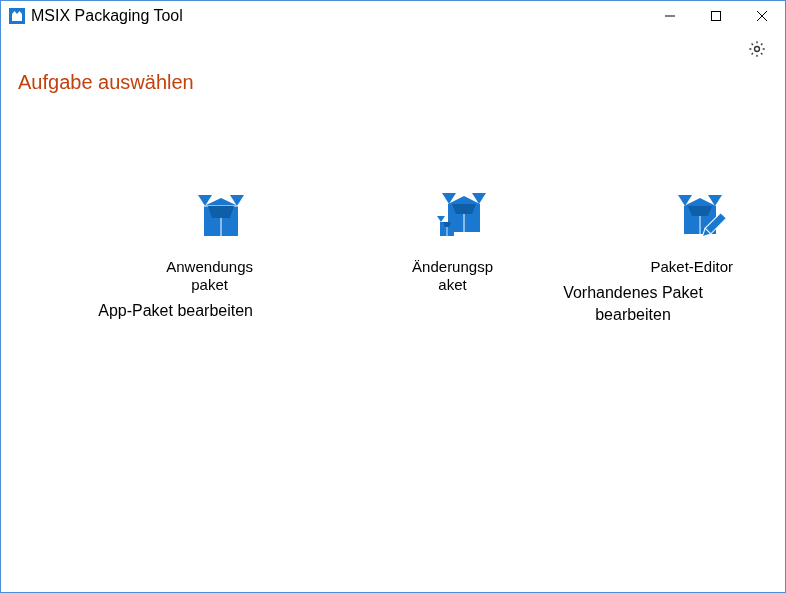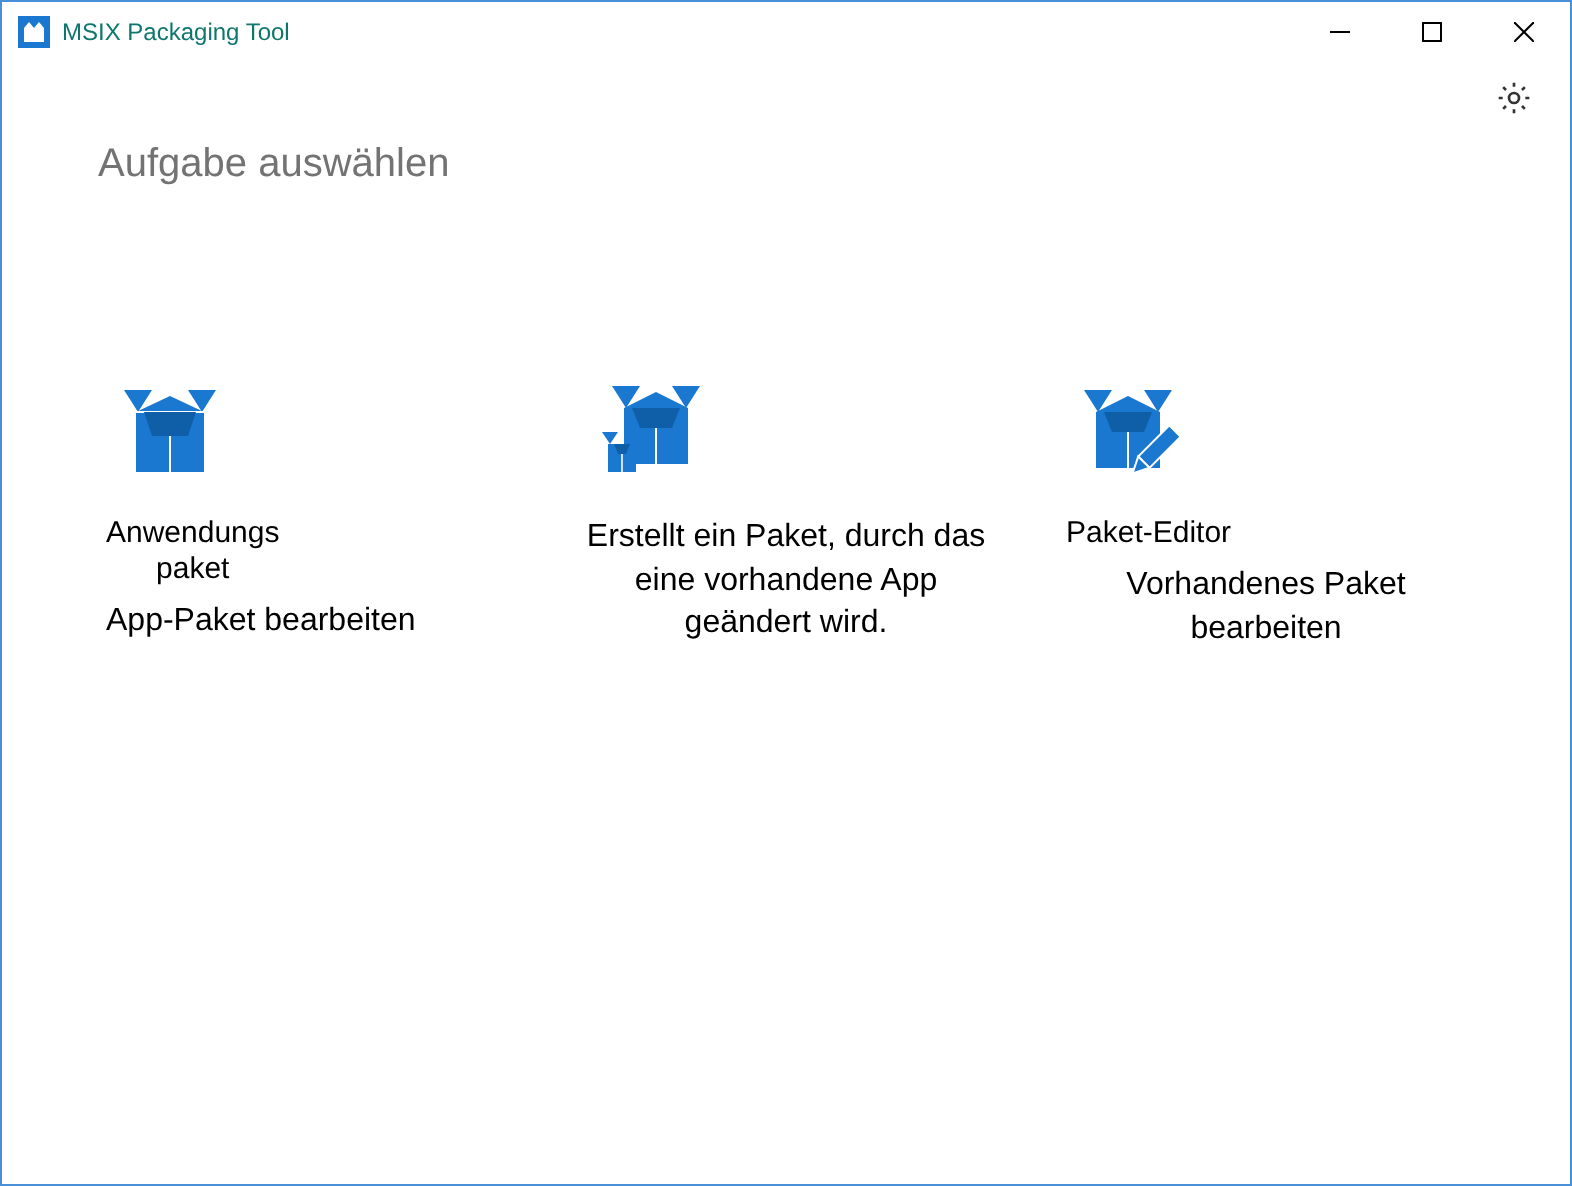--- a/index.html
+++ b/index.html
@@ -20,22 +20,22 @@
   }
   .titlebar-icon {
     width: 16px;
     height: 16px;
     margin-right: 6px;
     display: inline-flex;
     align-items: center;
     justify-content: center;
   }
   .titlebar-title {
-    font-size: 12px;
-    color: #0f766e;
+    font-size: 16px;
+    color: #000000;
     flex: 1;
   }
   .win-controls {
     display: flex;
     height: 100%;
   }
   .win-btn {
     width: 46px;
     height: 100%;
     display: flex;
@@ -53,35 +53,35 @@
     width: 24px;
     height: 24px;
     display: flex;
     align-items: center;
     justify-content: center;
     cursor: pointer;
   }
   .page-title {
     font-size: 20px;
     font-weight: 400;
-    color: #737373;
-    padding: 8px 36px 0 48px;
+    color: #c2410c;
+    padding: 8px 36px 0 17px;
   }
   .tasks {
     display: flex;
     justify-content: center;
     gap: 40px;
     margin-top: 90px;
     padding: 0 40px;
   }
   .task {
     width: 200px;
     display: flex;
     flex-direction: column;
-    align-items: flex-start;
+    align-items: flex-end;
     cursor: pointer;
     text-align: center;
   }
   .task-icon {
     width: 64px;
     height: 64px;
     margin-bottom: 10px;
     display: flex;
     align-items: flex-end;
     justify-content: center;
@@ -179,21 +179,22 @@
         <polygon points="23,20 27,30 43,30 47,20" fill="#0e5fa8"></polygon>
         <g transform="translate(6,32)">
           <polygon points="6,6 2,0 10,0" fill="#1b78d0"></polygon>
           <polygon points="18,6 14,0 22,0" fill="#1b78d0"></polygon>
           <rect x="5" y="6" width="14" height="14" fill="#1b78d0"></rect>
           <line x1="12" y1="6" x2="12" y2="20" stroke="#fff" stroke-width="0.8"></line>
           <polygon points="8,6 10,11 14,11 16,6" fill="#0e5fa8"></polygon>
         </g>
       </svg>
     </div>
-    <div class="task-desc">Erstellt ein Paket, durch das eine vorhandene App geändert wird.</div>
+    <div class="task-name">Änderungsp
+aket</div>
   </div>
 
   <div class="task">
     <div class="task-icon">
       <svg width="64" height="64" viewBox="0 0 64 64">
         <g fill="#1b78d0">
           <polygon points="16,22 9,11 23,11"></polygon>
           <polygon points="46,22 39,11 53,11"></polygon>
           <polygon points="15,22 47,22 31,14"></polygon>
           <rect x="15" y="22" width="32" height="28"></rect>

